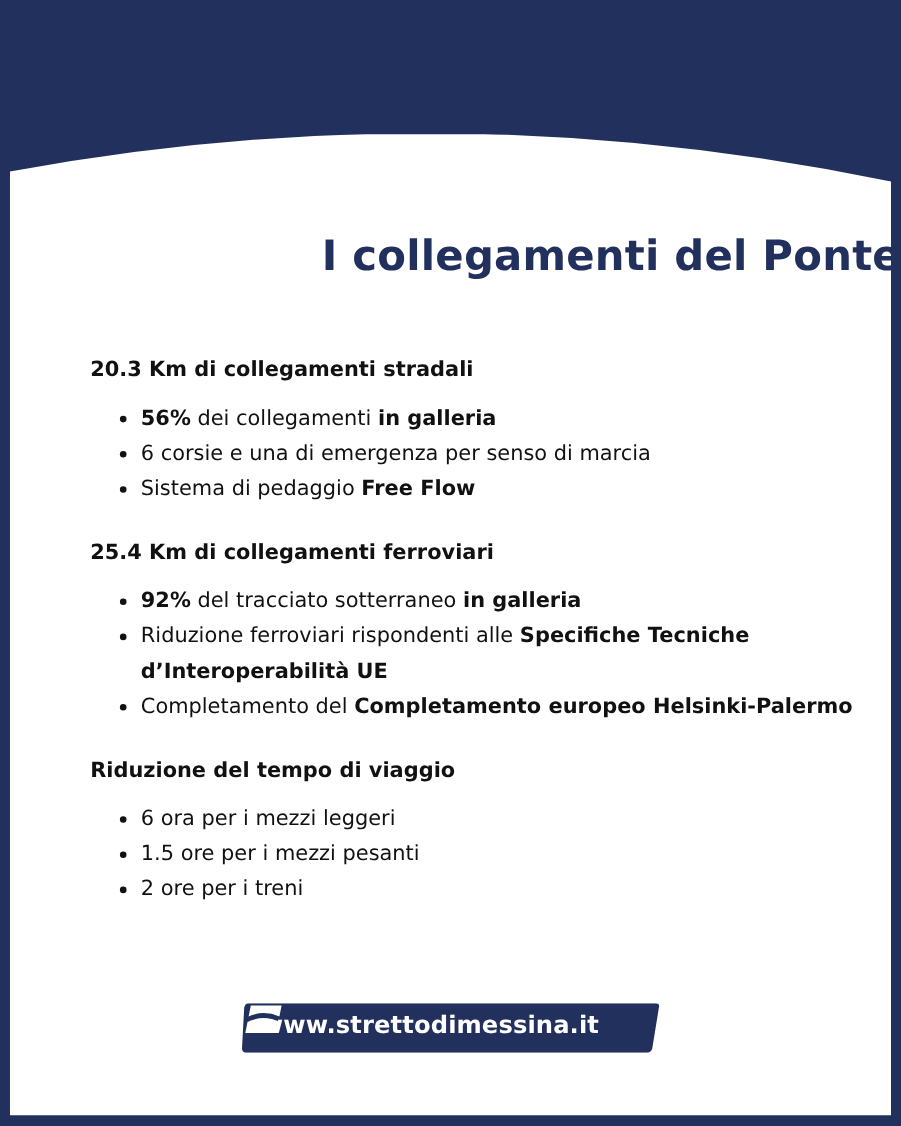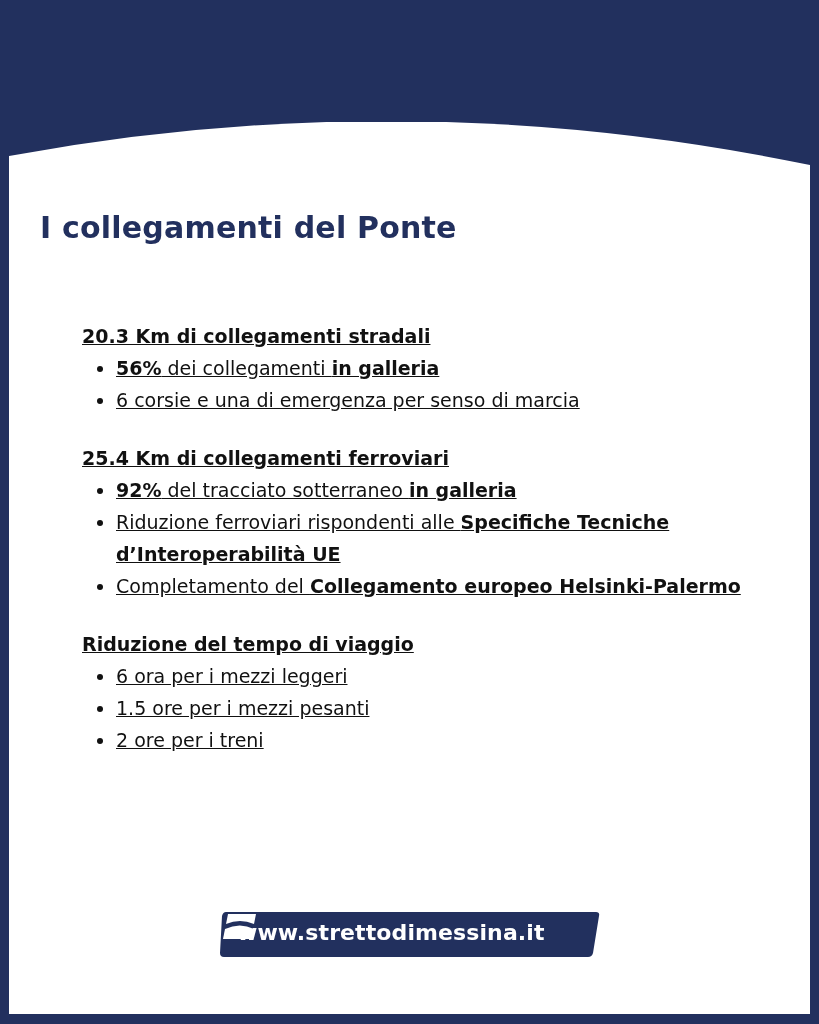--- a/index.html
+++ b/index.html
@@ -8,30 +8,30 @@
     background: #22305e;
     font-family: "DejaVu Sans", "Liberation Sans", sans-serif;
     position: relative;
   }
   .panel {
     position: absolute; left: 9px; top: 122px; width: 801px; height: 892px;
   }
   .panel svg.bg { position: absolute; left: 0; top: 0; }
   .title {
     position: absolute; left: 0; right: 0; top: 210px;
-    text-align: left; font-weight: bold; font-size: 30px;
-    color: #22305e; letter-spacing: 0.2px; padding-left: 40px;
+    text-align: right; font-weight: bold; font-size: 38px;
+    color: #22305e; letter-spacing: 0.2px;
   }
   .content {
     position: absolute; left: 82px; top: 320px; width: 680px;
     color: #111; font-size: 19px;
   }
   .section { margin-bottom: 26px; }
-  .section-title { font-weight: bold; font-size: 19px; line-height: 32px; margin: 0; text-decoration: underline; }
-  ul { list-style: none; margin: 0; padding: 0; text-decoration: underline; }
+  .section-title { font-weight: bold; font-size: 19px; line-height: 32px; margin: 0; }
+  ul { list-style: none; margin: 12px; padding: 0; }
   li { position: relative; padding-left: 34px; line-height: 32px; }
   li::before {
     content: ""; position: absolute; left: 15px; top: 14px;
     width: 6px; height: 6px; border-radius: 50%; background: #111;
   }
   b { font-weight: bold; }
   .badge {
     position: absolute; left: 220px; top: 912px; width: 380px; height: 45px;
   }
   .badge svg { position: absolute; left: 0; top: 0; }
@@ -51,28 +51,29 @@
 </div>
 
 <div class="title">I collegamenti del Ponte</div>
 
 <div class="content">
   <div class="section">
     <p class="section-title">20.3 Km di collegamenti stradali</p>
     <ul>
       <li><b>56%</b><span> dei collegamenti </span><b>in galleria</b></li>
       <li><span>6 corsie e una di emergenza per senso di marcia</span></li>
+      <li><span>Sistema di pedaggio </span><b>Free Flow</b></li>
     </ul>
   </div>
   <div class="section">
     <p class="section-title">25.4 Km di collegamenti ferroviari</p>
     <ul>
       <li><b>92%</b><span> del tracciato sotterraneo </span><b>in galleria</b></li>
       <li style="width:560px"><span>Riduzione ferroviari rispondenti alle </span><b>Specifiche Tecniche d’Interoperabilità UE</b></li>
-      <li style="white-space:nowrap"><span>Completamento del </span><b>Collegamento europeo Helsinki-Palermo</b></li>
+      <li style="white-space:nowrap"><span>Completamento del </span><b>Completamento europeo Helsinki-Palermo</b></li>
     </ul>
   </div>
   <div class="section">
     <p class="section-title">Riduzione del tempo di viaggio</p>
     <ul>
       <li><span>6 ora per i mezzi leggeri</span></li>
       <li><span>1.5 ore per i mezzi pesanti</span></li>
       <li><span>2 ore per i treni</span></li>
     </ul>
   </div>

